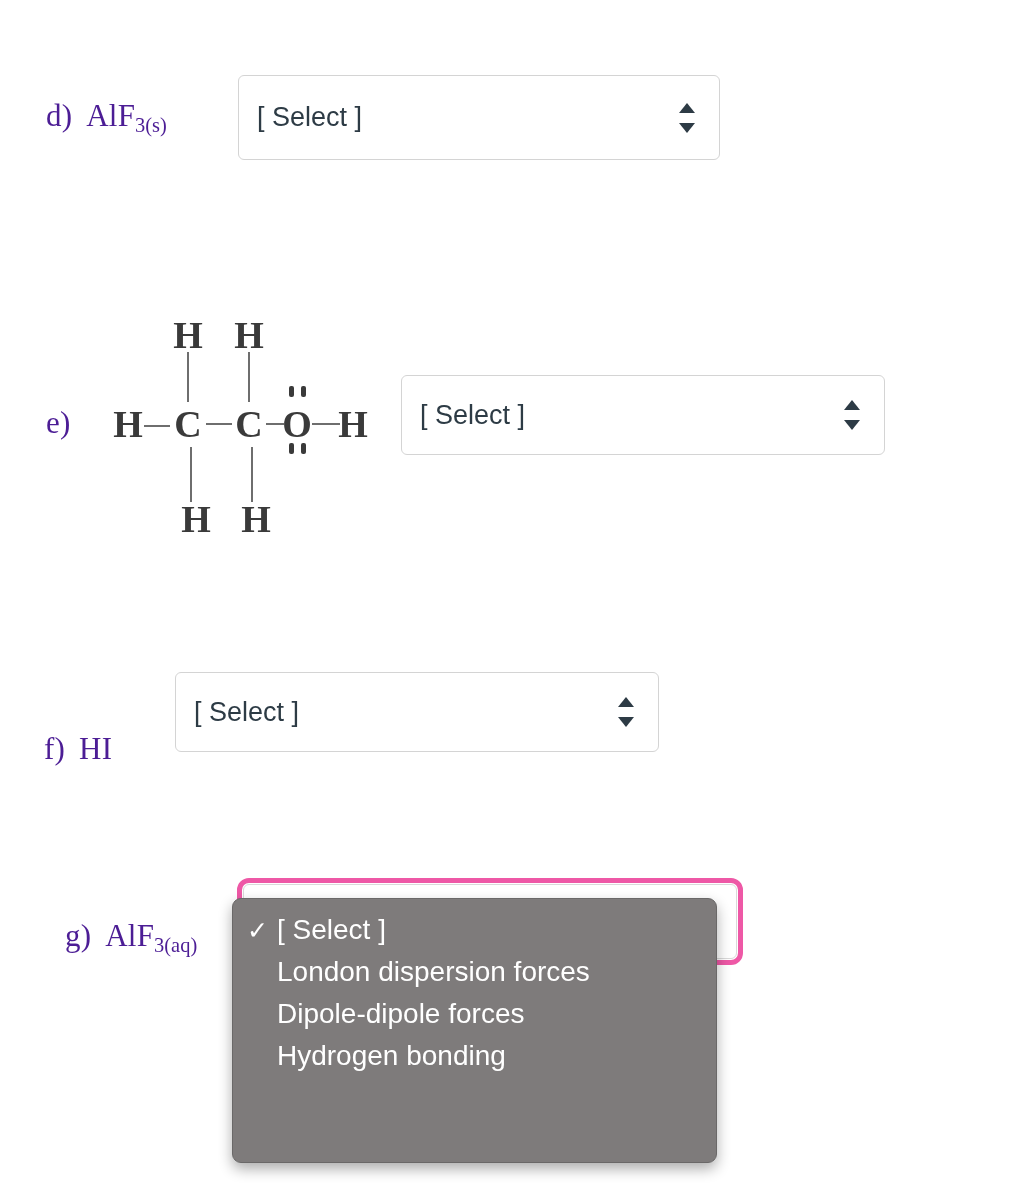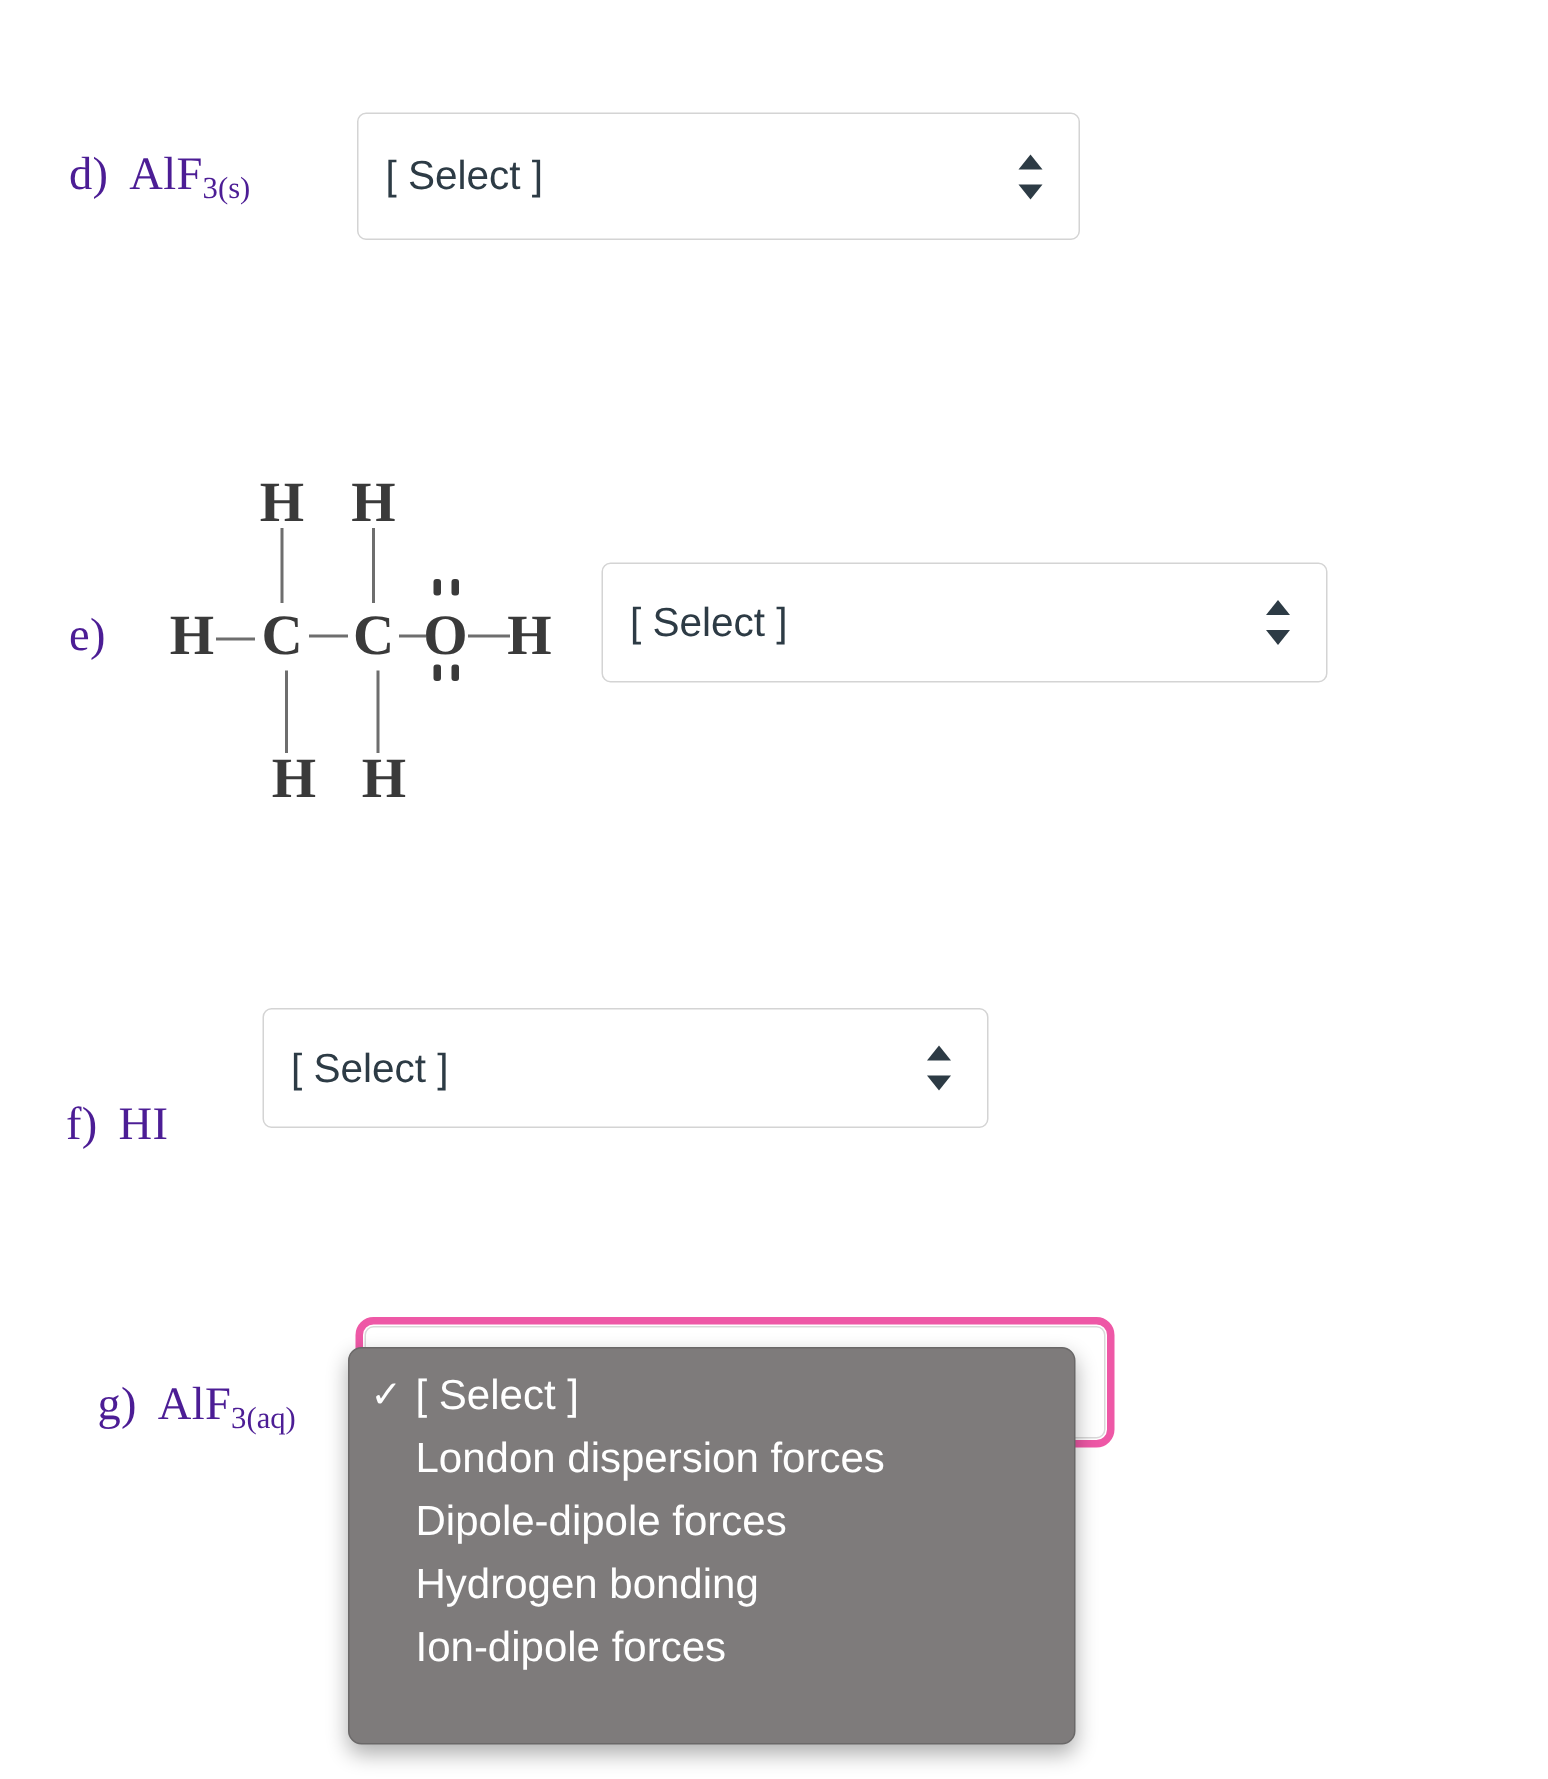--- a/index.html
+++ b/index.html
@@ -253,18 +253,14 @@
   <div class="menu-item">
     <span class="menu-check empty">✓</span>
     <span class="menu-label">Dipole-dipole forces</span>
   </div>
   <div class="menu-item">
     <span class="menu-check empty">✓</span>
     <span class="menu-label">Hydrogen bonding</span>
   </div>
   <div class="menu-item">
     <span class="menu-check empty">✓</span>
-    <span class="menu-label">Ion-dipole forces</span>
-  </div>
-  <div class="menu-item">
-    <span class="menu-check empty">✓</span>
   </div>
 </div>
 
 </body></html>

